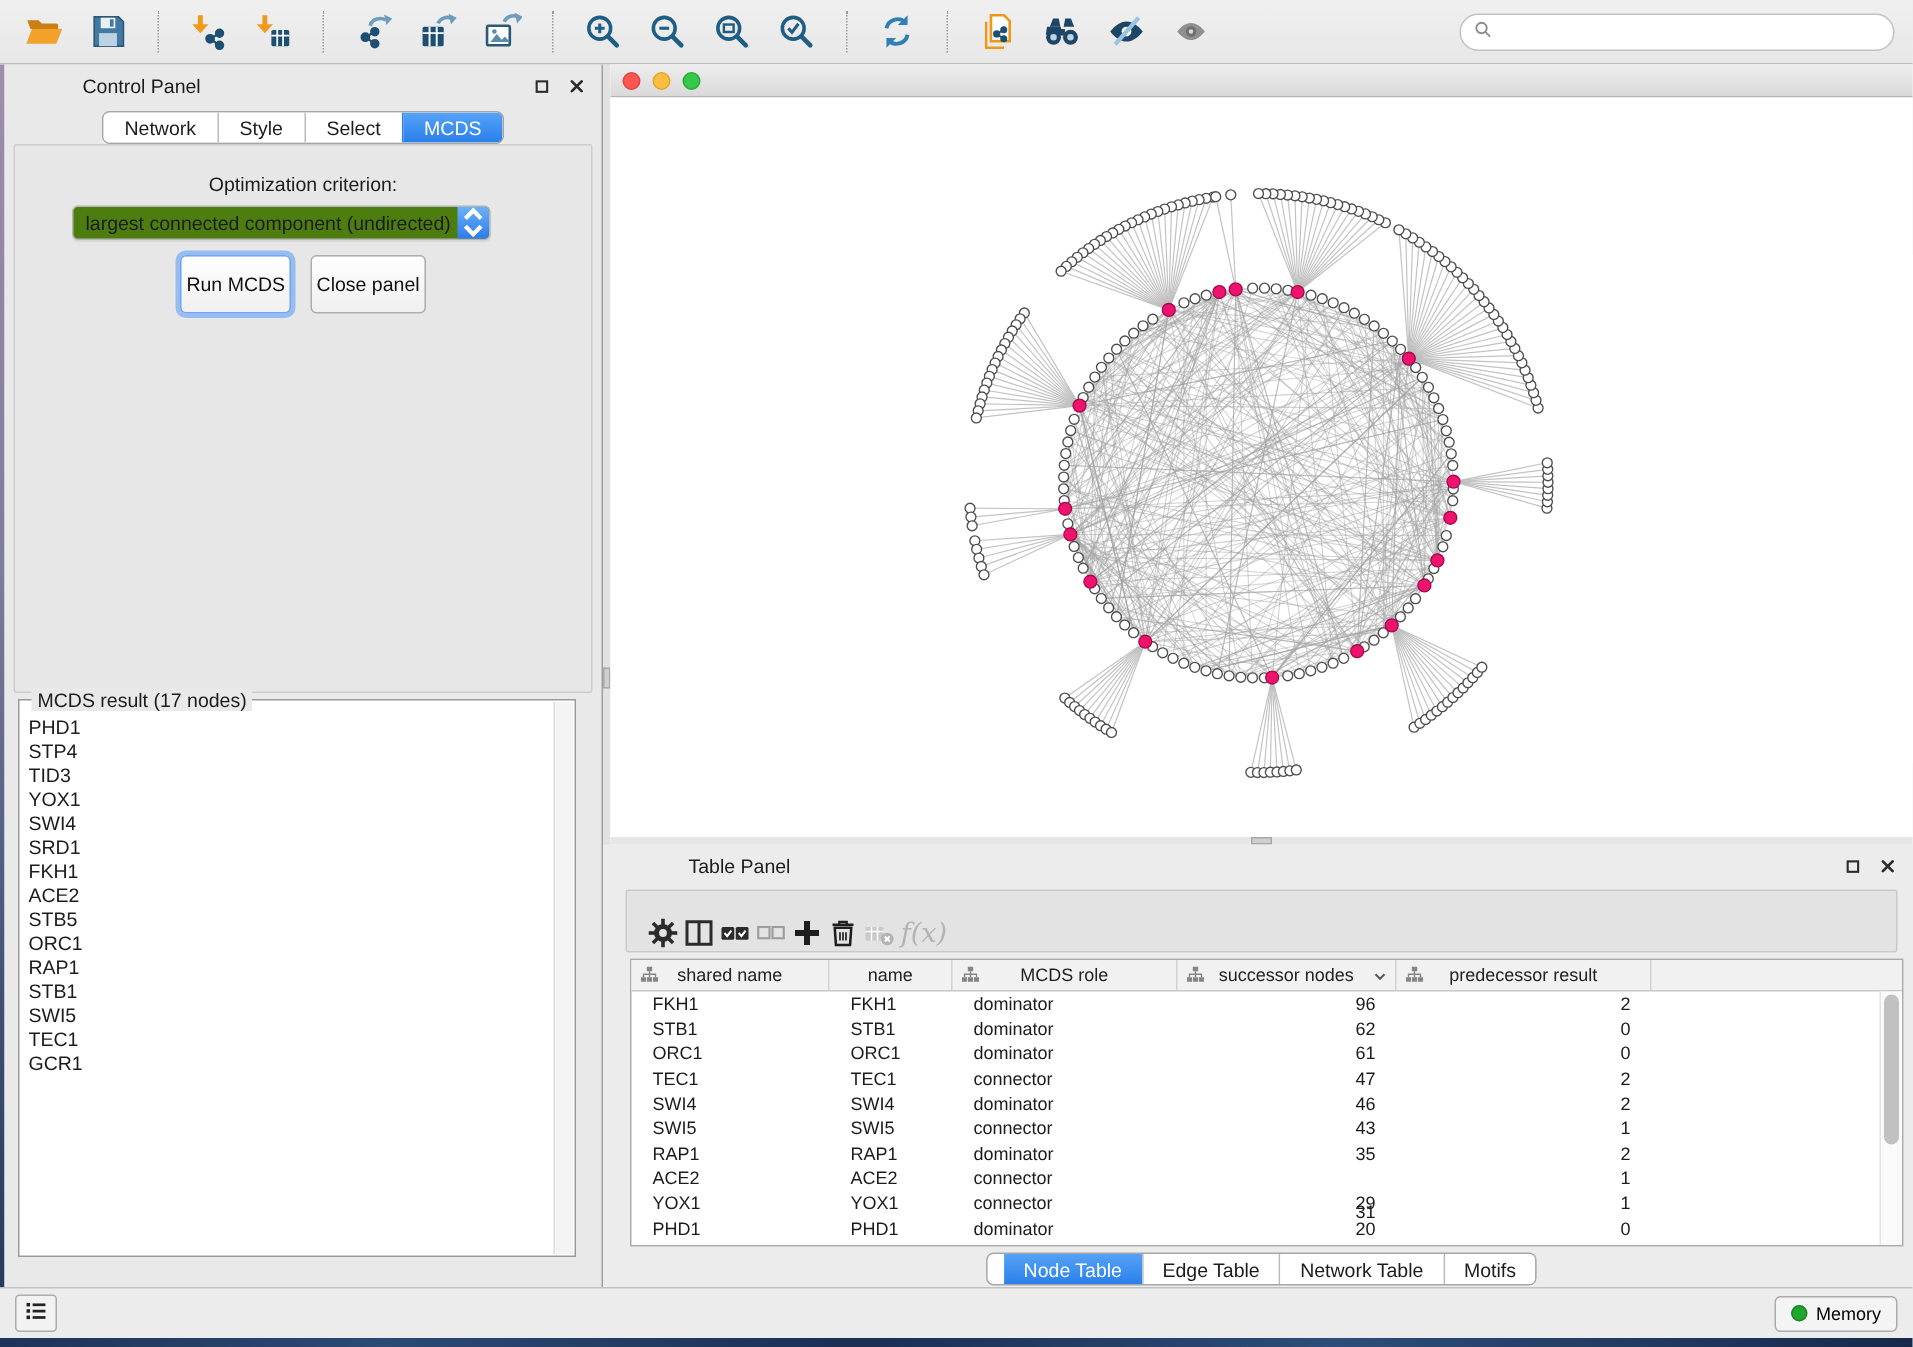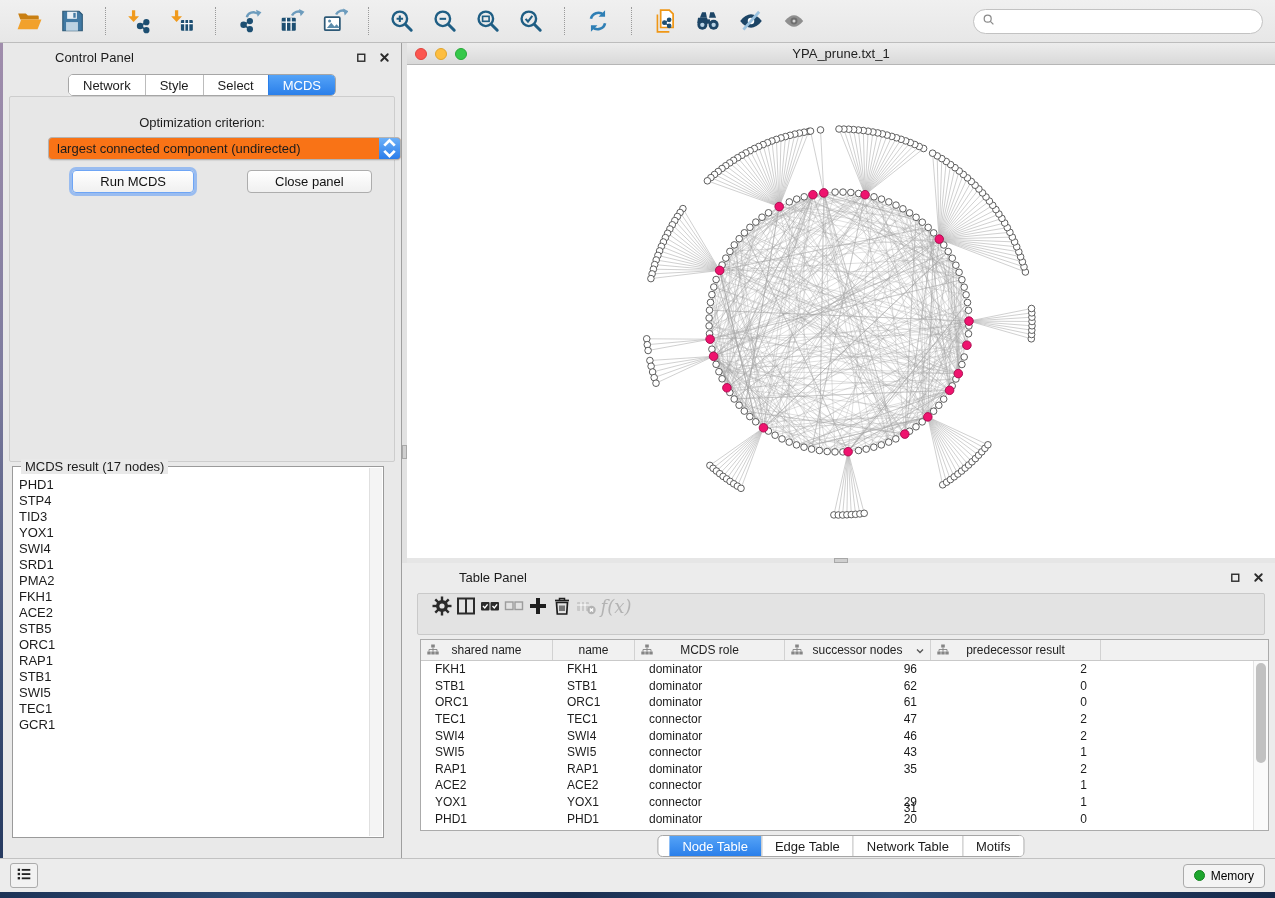--- a/index.html
+++ b/index.html
@@ -41,30 +41,30 @@
     display:flex; border:1px solid #a6a6a6; border-radius:5px; overflow:hidden;
     background:#fff; box-shadow:0 1px 0 rgba(255,255,255,.6); }
   .cp-tab { min-width:55px; padding:0 14px; display:flex; align-items:center; justify-content:center;
     font-size:13px; background:#fff; border-left:1px solid #bcbcbc; cursor:default; }
   .cp-tab:first-child { border-left:none; }
   .cp-tab.active { background:linear-gradient(#55a3f7,#2a7fea); color:#fff; border-left-color:#2a7fea; }
 
   .cp-content { position:absolute; left:6px; top:53px; width:386px; height:366px;
     background:#e7e7e7; border:1px solid #cdcdcd; border-radius:2px; }
   .opt-label { position:absolute; left:0; right:0; top:18px; text-align:center; font-size:13px; }
-  .dropdown { position:absolute; left:38px; top:40px; width:353px; height:23px;
-    background:#f97316; border:1px solid #b4b4b4; border-radius:4px;
+  .dropdown { position:absolute; left:38px; top:40px; width:279px; height:23px;
+    background:#4d7c0f; border:1px solid #b4b4b4; border-radius:4px;
     display:flex; align-items:center; box-shadow:0 1px 1px rgba(0,0,0,.08);justify-content:flex-end; }
   .dd-text { flex:1; padding:0 8px; font-size:13px; white-space:nowrap; overflow:hidden; }
   .dd-stepper { width:21px; height:21px; margin-right:0px; border-radius:0 3px 3px 0;
     background:linear-gradient(#6cb0f8,#2a7cea); display:flex; align-items:center; justify-content:center; }
   .btn-row { position:absolute; left:0; right:0; top:73px; display:flex; justify-content:center; gap:13px; }
-  .mac-btn { height:23px; padding:0 27px; background:linear-gradient(#ffffff,#f0f0f0);
+  .mac-btn { height:39px; padding:0 3px; background:linear-gradient(#ffffff,#f0f0f0);
     border:1px solid #adadad; border-radius:4px; font-size:13px;
-    font-family:"Liberation Sans",sans-serif; color:#111;margin-left:40px; }
+    font-family:"Liberation Sans",sans-serif; color:#111; }
   .mac-btn.focused { box-shadow:0 0 0 3px rgba(110,165,245,.65); border-color:#6ea5f5; }
 
   .mcds-box { position:absolute; left:9px; top:423px; width:372px; height:372px;
     border:1px solid #9a9a9a; background:#fff; }
   .mcds-legend { position:absolute; top:-8px; left:8px; background:#e9e9e9; padding:0 4px;
     font-size:13px; }
   .mcds-list { position:absolute; left:6px; top:10px; right:18px; bottom:4px; overflow:hidden;
     list-style:none; }
   .mcds-list li { font-size:13px; line-height:16px; }
   .mcds-scroll { position:absolute; top:1px; right:1px; width:13px; bottom:1px;
@@ -88,21 +88,21 @@
   .light.red { background:#fc5650; border:1px solid #e0443e; }
   .light.yellow { background:#fdbe40; border:1px solid #e0a52e; }
   .light.green { background:#35c84a; border:1px solid #27a938; }
   .net-title { position:absolute; left:0; right:0; text-align:center; font-size:13px; color:#222; }
   .net-canvas { position:absolute; left:0; top:22px; width:868px; height:493px; background:#fff; overflow:hidden; }
 
   
   .table-panel { position:absolute; left:407px; top:563px; width:868px; height:295px; background:#ececec; }
   .tp-toolbar { position:absolute; left:10px; top:30px; right:10px; height:42px;
     background:#e3e3e3; border:1px solid #c9c9c9; border-radius:2px;
-    display:flex; align-items:flex-start; padding:0 12px; }
+    display:flex; align-items:flex-end; padding:0 12px; }
   .tp-tool { width:24px; height:24px; display:flex; align-items:center; justify-content:center; }
   .tp-tool svg { width:22px; height:22px; }
   .fx-glyph { font-family:"DejaVu Serif", serif; font-style:italic; font-size:18px; color:#b3b3b3; }
 
   .tp-table { position:absolute; left:13px; top:76px; width:849px; height:192px;
     background:#fff; border:1px solid #ababab; }
   .tp-head { display:flex; height:21px; background:#f1f1f1; border-bottom:1px solid #c9c9c9; }
   .tp-hcell { display:flex; align-items:center; justify-content:center; gap:5px;
     border-right:1px solid #d2d2d2; font-size:12px; color:#222; position:relative; }
   .tp-hcell .org-icon { position:absolute; left:6px; top:4px; }
@@ -334,42 +334,40 @@
 
   <div class="mcds-box">
     <span class="mcds-legend">MCDS result (17 nodes)</span>
     <ul class="mcds-list" id="mcds-list">
         <li>PHD1</li>
         <li>STP4</li>
         <li>TID3</li>
         <li>YOX1</li>
         <li>SWI4</li>
         <li>SRD1</li>
-        <li>PMA2</li>
         <li>FKH1</li>
         <li>ACE2</li>
         <li>STB5</li>
         <li>ORC1</li>
         <li>RAP1</li>
         <li>STB1</li>
         <li>SWI5</li>
         <li>TEC1</li>
         <li>GCR1</li>
       </ul>
     <div class="mcds-scroll"></div>
   </div>
 </section>
 
 <div class="v-splitter">
   <div class="v-handle"></div>
 </div>
 
 <section class="network-frame">
   <div class="net-titlebar">
-    <span class="net-title">YPA_prune.txt_1</span>
     <span class="traffic">
       <span class="light red"></span>
       <span class="light yellow"></span>
       <span class="light green"></span>
     </span>
   </div>
   <div class="net-canvas" id="net-canvas"><svg width="868" height="493">
         <g>
           <line x1="405.9" y1="129.7" x2="302.5" y2="268.7" stroke="#a3a3a3" stroke-width="0.7" stroke-opacity="0.5"></line>
           <line x1="405.9" y1="129.7" x2="332.1" y2="340.2" stroke="#a3a3a3" stroke-width="0.7" stroke-opacity="0.5"></line>

